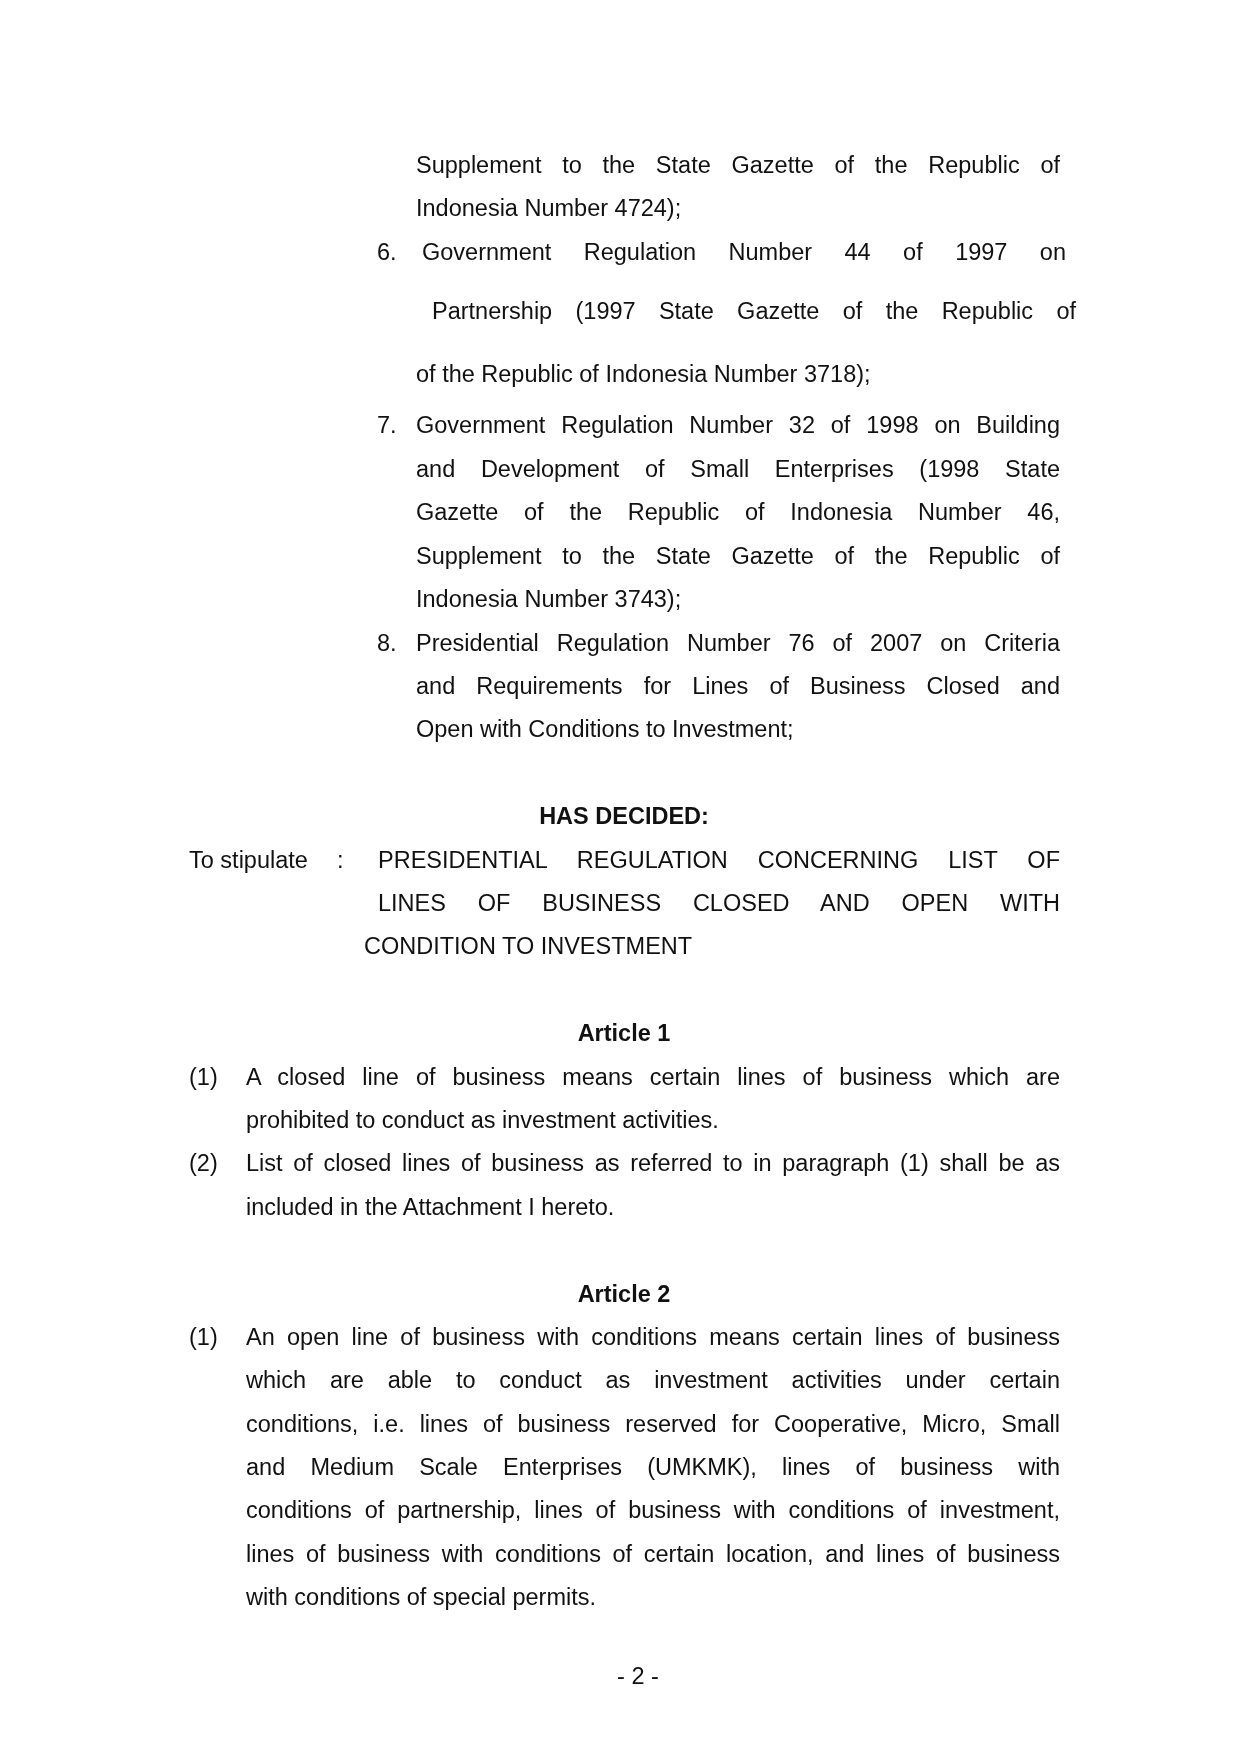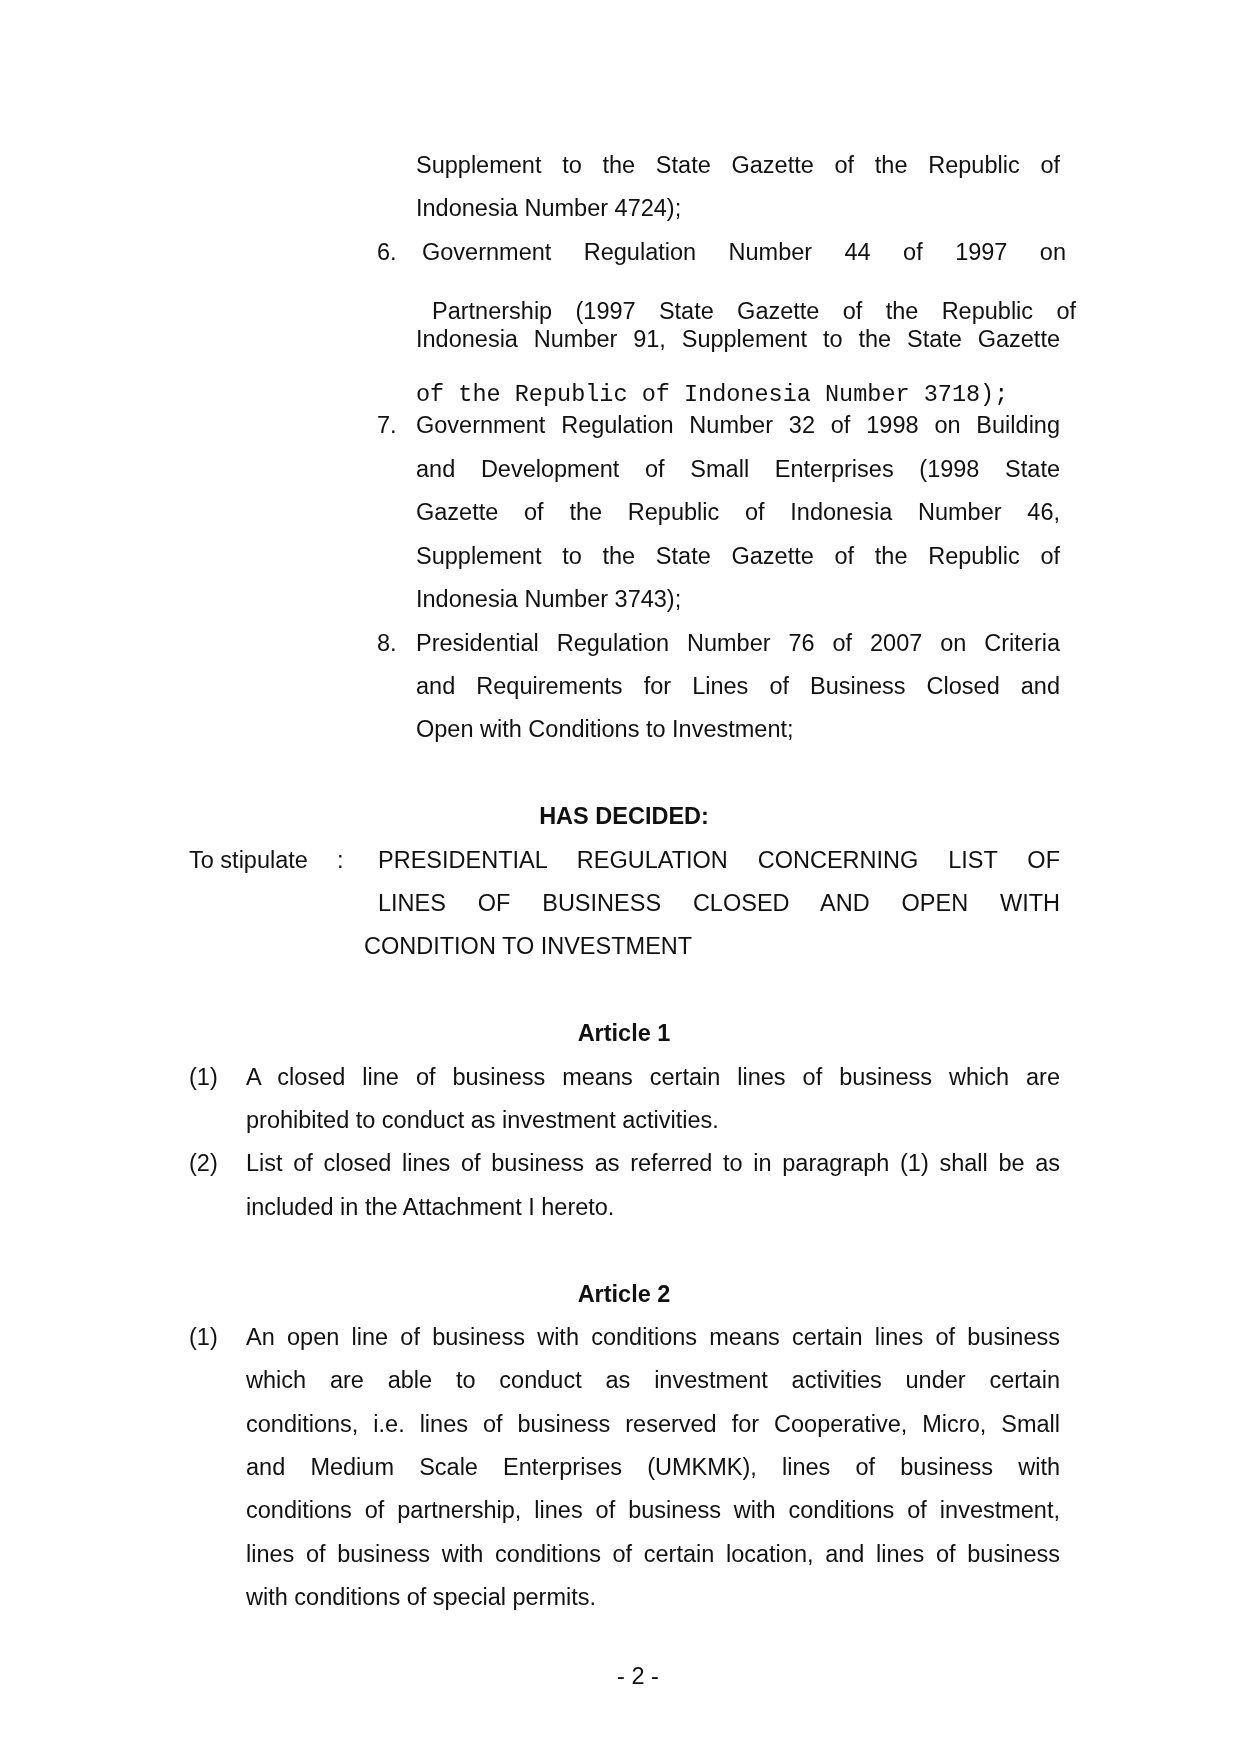--- a/index.html
+++ b/index.html
@@ -16,22 +16,21 @@
 <body>
 
 <div class="page">
 
   <div class="line just" style="left:416px; width:644px; top:144px;">Supplement to the State Gazette of the Republic of</div>
   <div class="line" style="left:416px; top:187px;">Indonesia Number 4724);</div>
 
   <div class="num" style="left:377px; top:231px;">6.</div>
   <div class="line just" style="left:416px; width:644px; top:231px;margin-left:6px;">Government Regulation Number 44 of 1997 on</div>
   <div class="line just" style="left:416px; width:644px; top:290px;margin-left:16px;">Partnership (1997 State Gazette of the Republic of</div>
-  <div class="line just" style="left:416px; width:644px; top:318px;">Indonesia Number 91, Supplement to the State Gazette</div>
-  <div class="line" style="left:416px; top:373px;font-family:Liberation Mono, monospace;">of the Republic of Indonesia Number 3718);</div>
+  <div class="line" style="left:416px; top:353px;">of the Republic of Indonesia Number 3718);</div>
 
   <div class="num" style="left:377px; top:404px;">7.</div>
   <div class="line just" style="left:416px; width:644px; top:404px;">Government Regulation Number 32 of 1998 on Building</div>
   <div class="line just" style="left:416px; width:644px; top:448px;">and Development of Small Enterprises (1998 State</div>
   <div class="line just" style="left:416px; width:644px; top:491px;">Gazette of the Republic of Indonesia Number 46,</div>
   <div class="line just" style="left:416px; width:644px; top:535px;">Supplement to the State Gazette of the Republic of</div>
   <div class="line" style="left:416px; top:578px;">Indonesia Number 3743);</div>
 
   <div class="num" style="left:377px; top:622px;">8.</div>
   <div class="line just" style="left:416px; width:644px; top:622px;">Presidential Regulation Number 76 of 2007 on Criteria</div>

